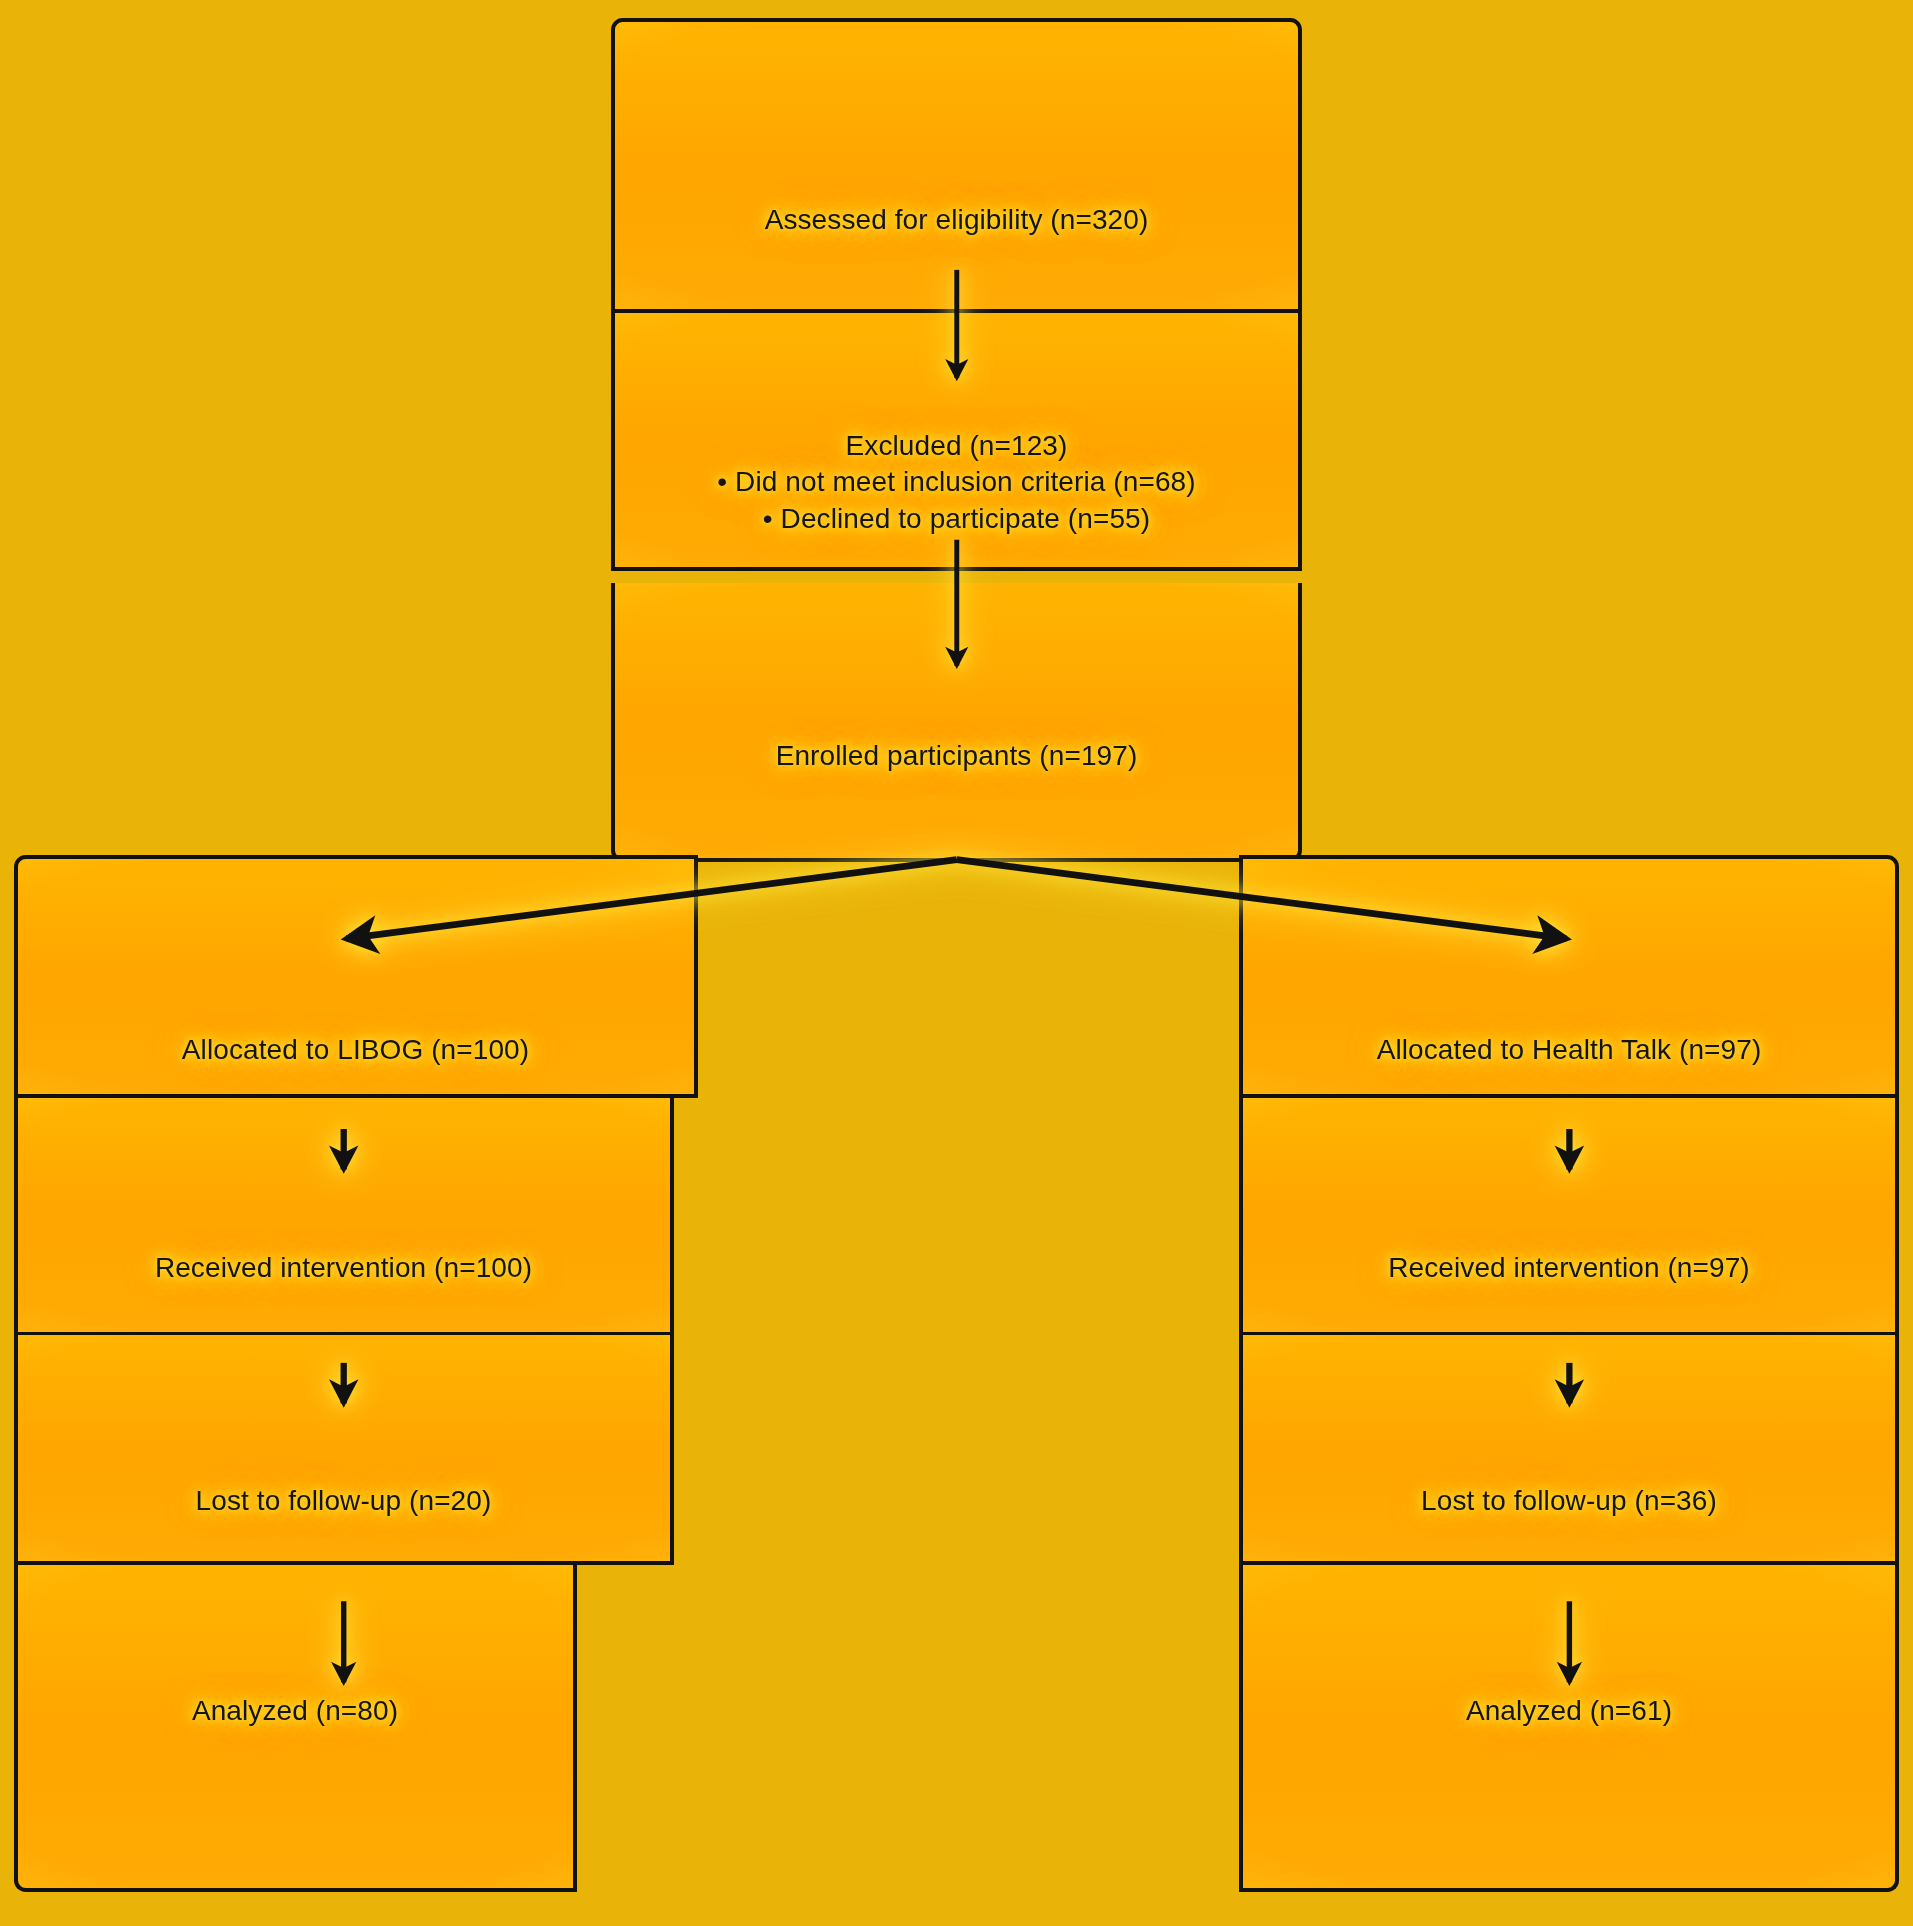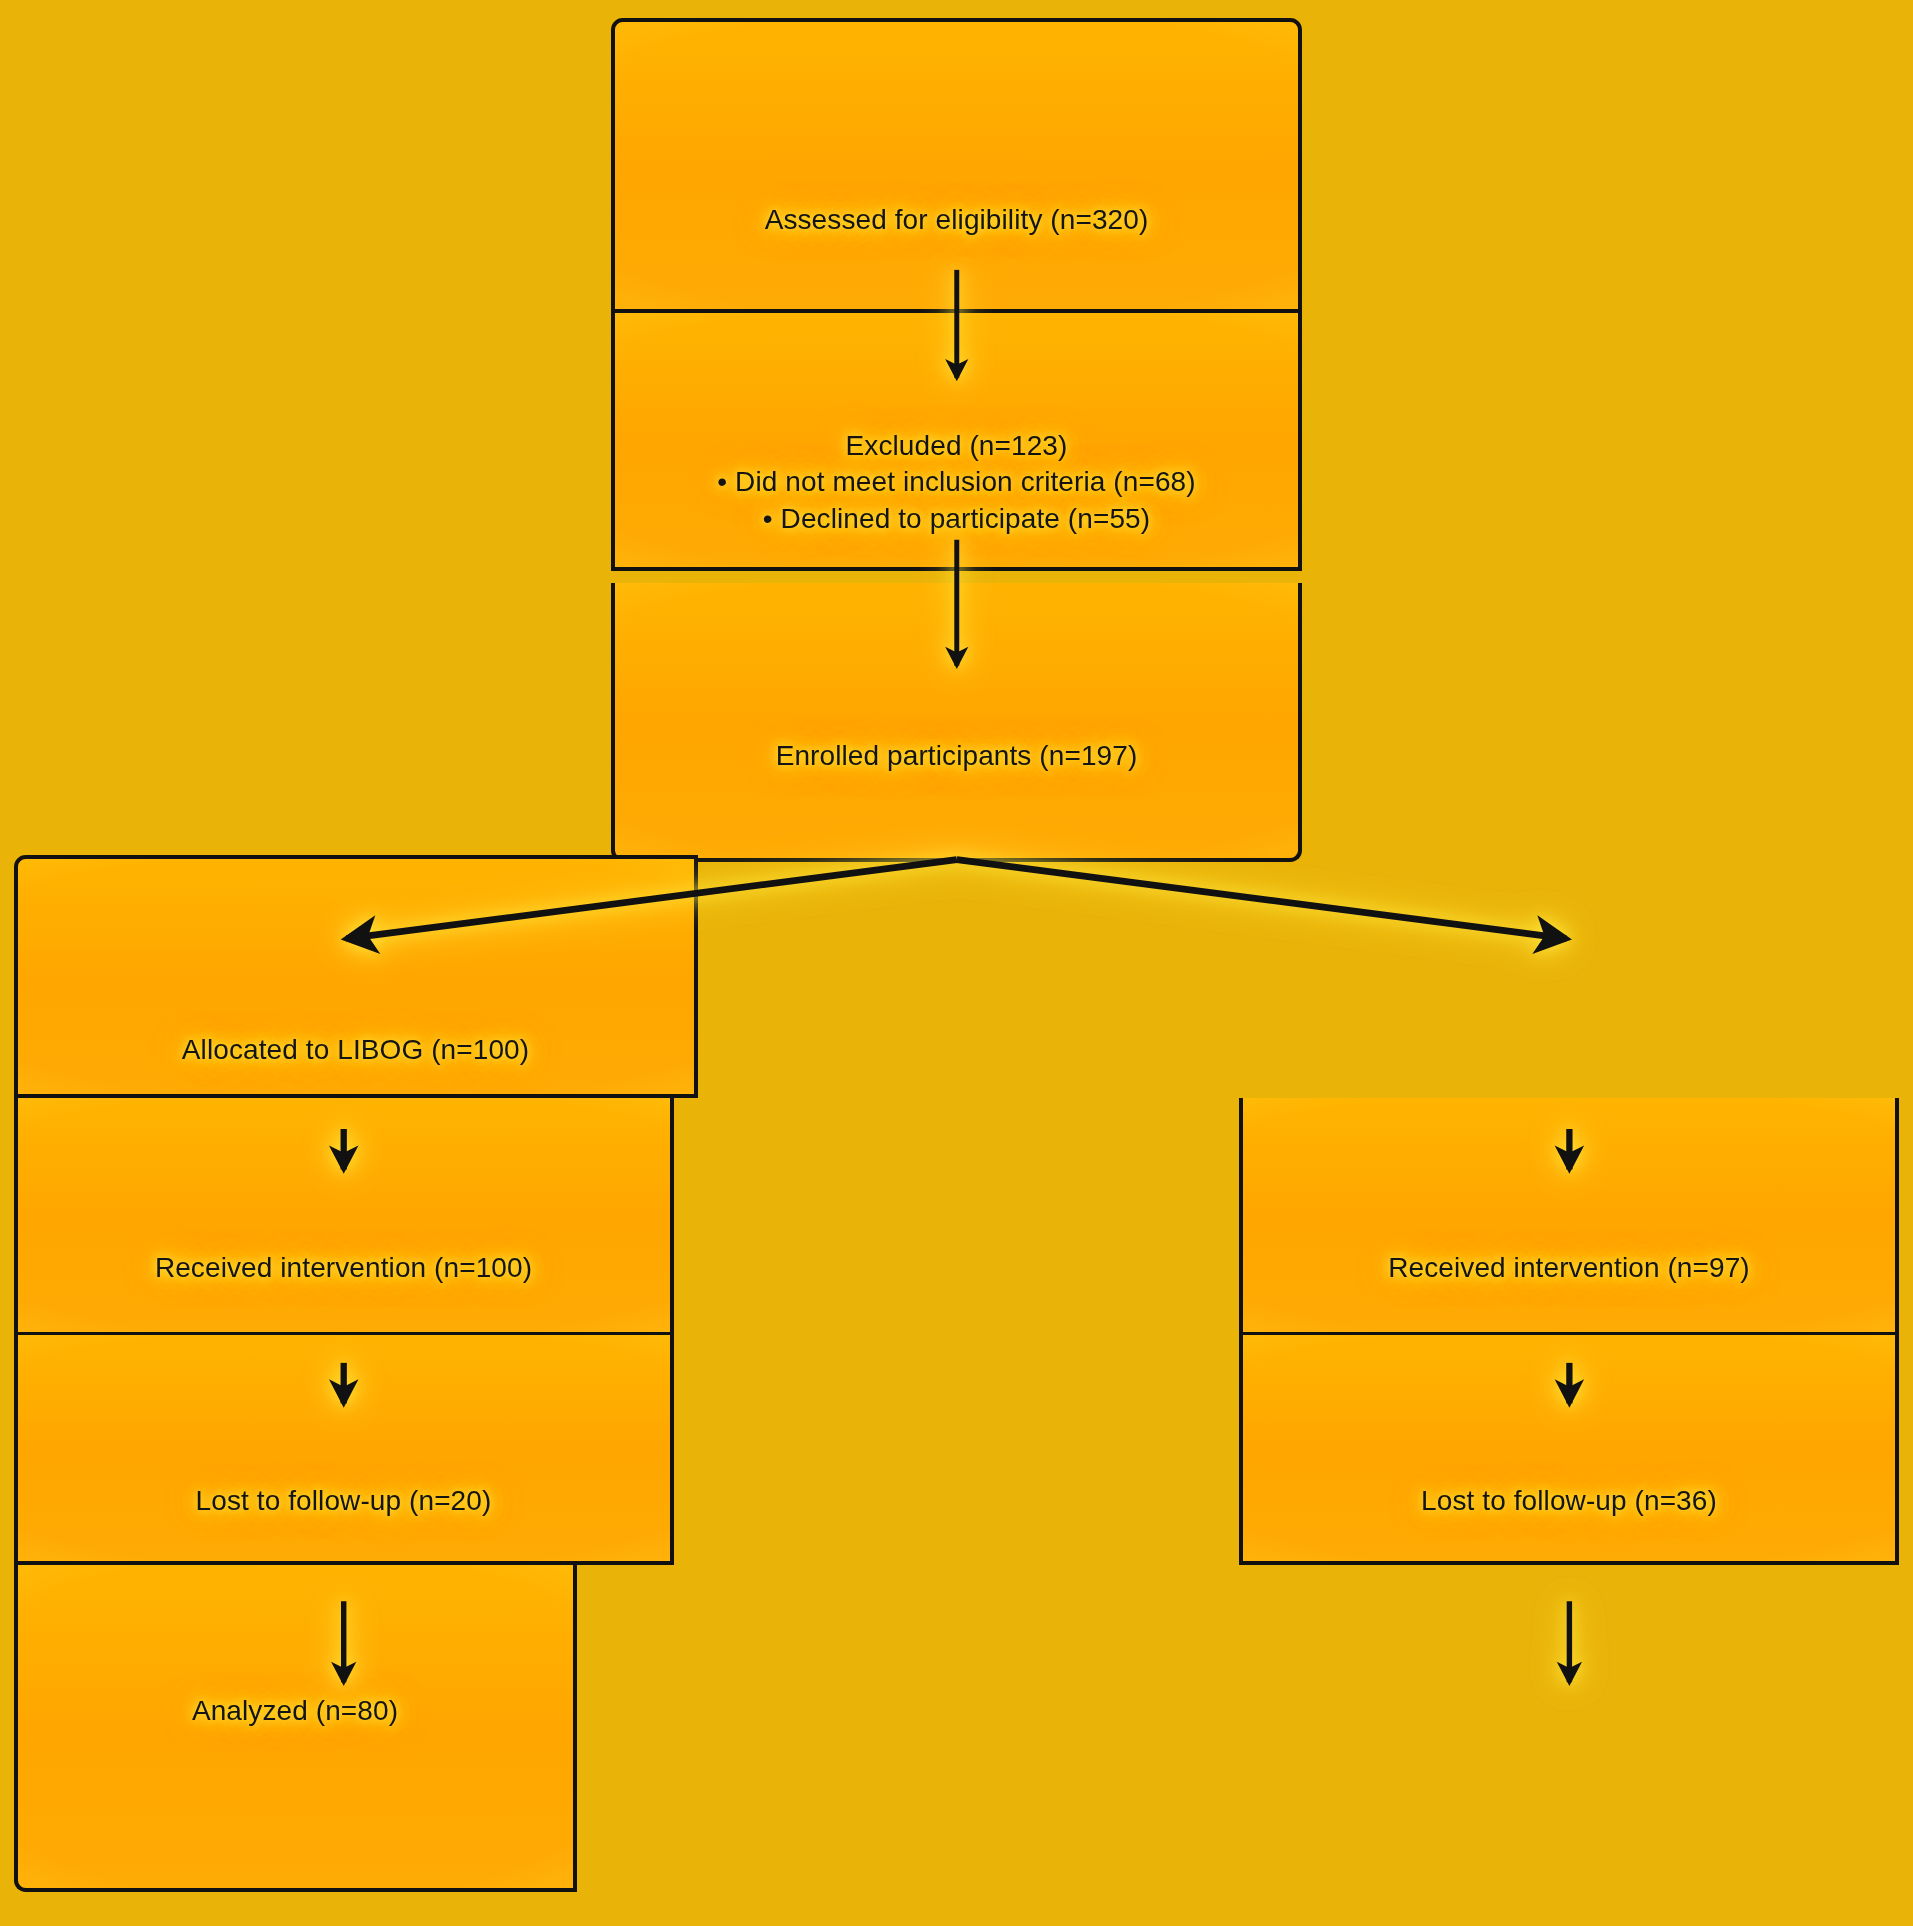--- a/index.html
+++ b/index.html
@@ -98,29 +98,35 @@
   </div>
 
   <div class="box no-top" style="left:13.5px; top:1335px; width:660px; height:230px;">
     <div class="label" style="top:148px;">Lost to follow-up (n=20)</div>
   </div>
 
   <div class="box no-top rbl" style="left:13.5px; top:1565px; width:563px; height:327px;">
     <div class="label" style="top:128px;">Analyzed (n=80)</div>
   </div>
 
+  <div class="box rtr" style="left:1239px; top:855px; width:660px; height:243px;">
+    <div class="label" style="top:173px;">Allocated to Health Talk (n=97)</div>
+  </div>
 
   <div class="box no-top" style="left:1239px; top:1098px; width:660px; height:238px;">
     <div class="label" style="top:152px;">Received intervention (n=97)</div>
   </div>
 
   <div class="box no-top" style="left:1239px; top:1335px; width:660px; height:230px;">
     <div class="label" style="top:148px;">Lost to follow-up (n=36)</div>
   </div>
 
+  <div class="box no-top rbr" style="left:1239px; top:1565px; width:660px; height:327px;">
+    <div class="label" style="top:128px;">Analyzed (n=61)</div>
+  </div>
 
   <svg class="arrow-layer" viewBox="0 0 4255 4282">
     <defs>
       <marker id="ah" viewBox="0 0 12 12" refX="9.4" refY="6" markerWidth="5.2" markerHeight="5.2" orient="auto-start-reverse">
         <path d="M0.6 0.6 L11 6 L0.6 11.4 L3.3 6 Z" fill="#111111"></path>
       </marker>
       <marker id="ahs" viewBox="0 0 12 12" refX="9.4" refY="6" markerWidth="6.4" markerHeight="6.4" orient="auto-start-reverse">
         <path d="M0.6 0.6 L11 6 L0.6 11.4 L3.3 6 Z" fill="#111111"></path>
       </marker>
     </defs>

